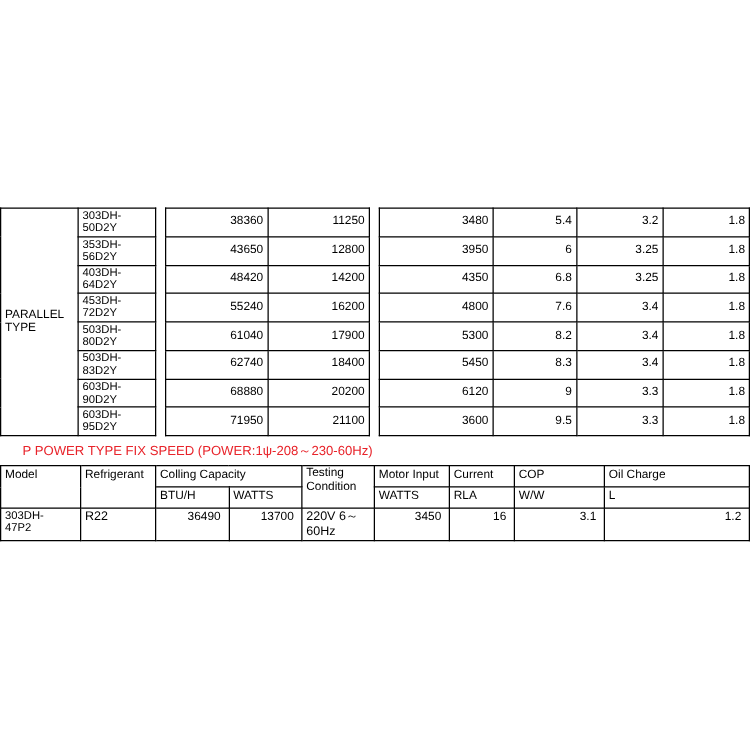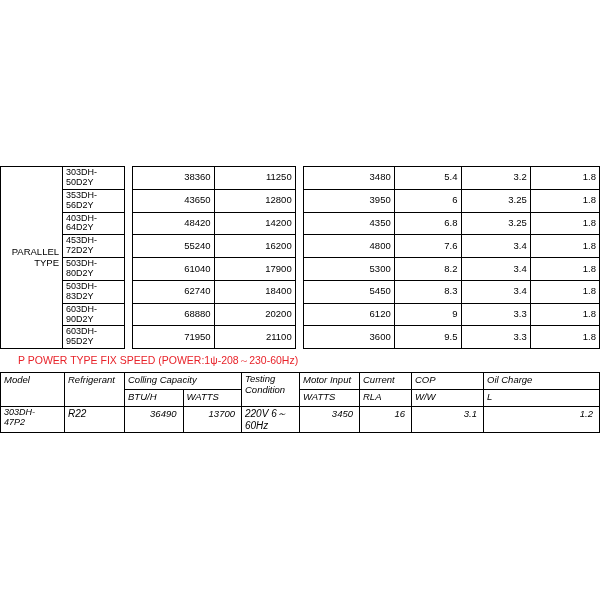--- a/index.html
+++ b/index.html
@@ -41,21 +41,21 @@
     box-sizing: border-box;
   }
 
   table.top {
     width: 600px;
     table-layout: fixed;
   }
   td.lbl-type {
     width: 52px;
     font-size: 9.5px;
-    text-align: right;
+    text-align: left;
     padding-left: 2px;
   }
   td.model {
     width: 52px;
     font-size: 9px;
     text-align: left;
     padding-left: 3px;
     line-height: 1.1;
   }
   td.gap {
@@ -93,21 +93,20 @@
     position: absolute;
     left: 0px;
     top: 372px;
     width: 600px;
   }
   table.bot {
     width: 600px;
     table-layout: fixed;
     border-collapse: collapse;
     font-size: 9.5px;
-    font-style: italic;
   }
   table.bot td {
     border: 1px solid #000000;
     padding: 1px 3px;
     vertical-align: top;
     box-sizing: border-box;
     height: 17px;
   }
   table.bot td.hcell {
     font-size: 9.5px;

